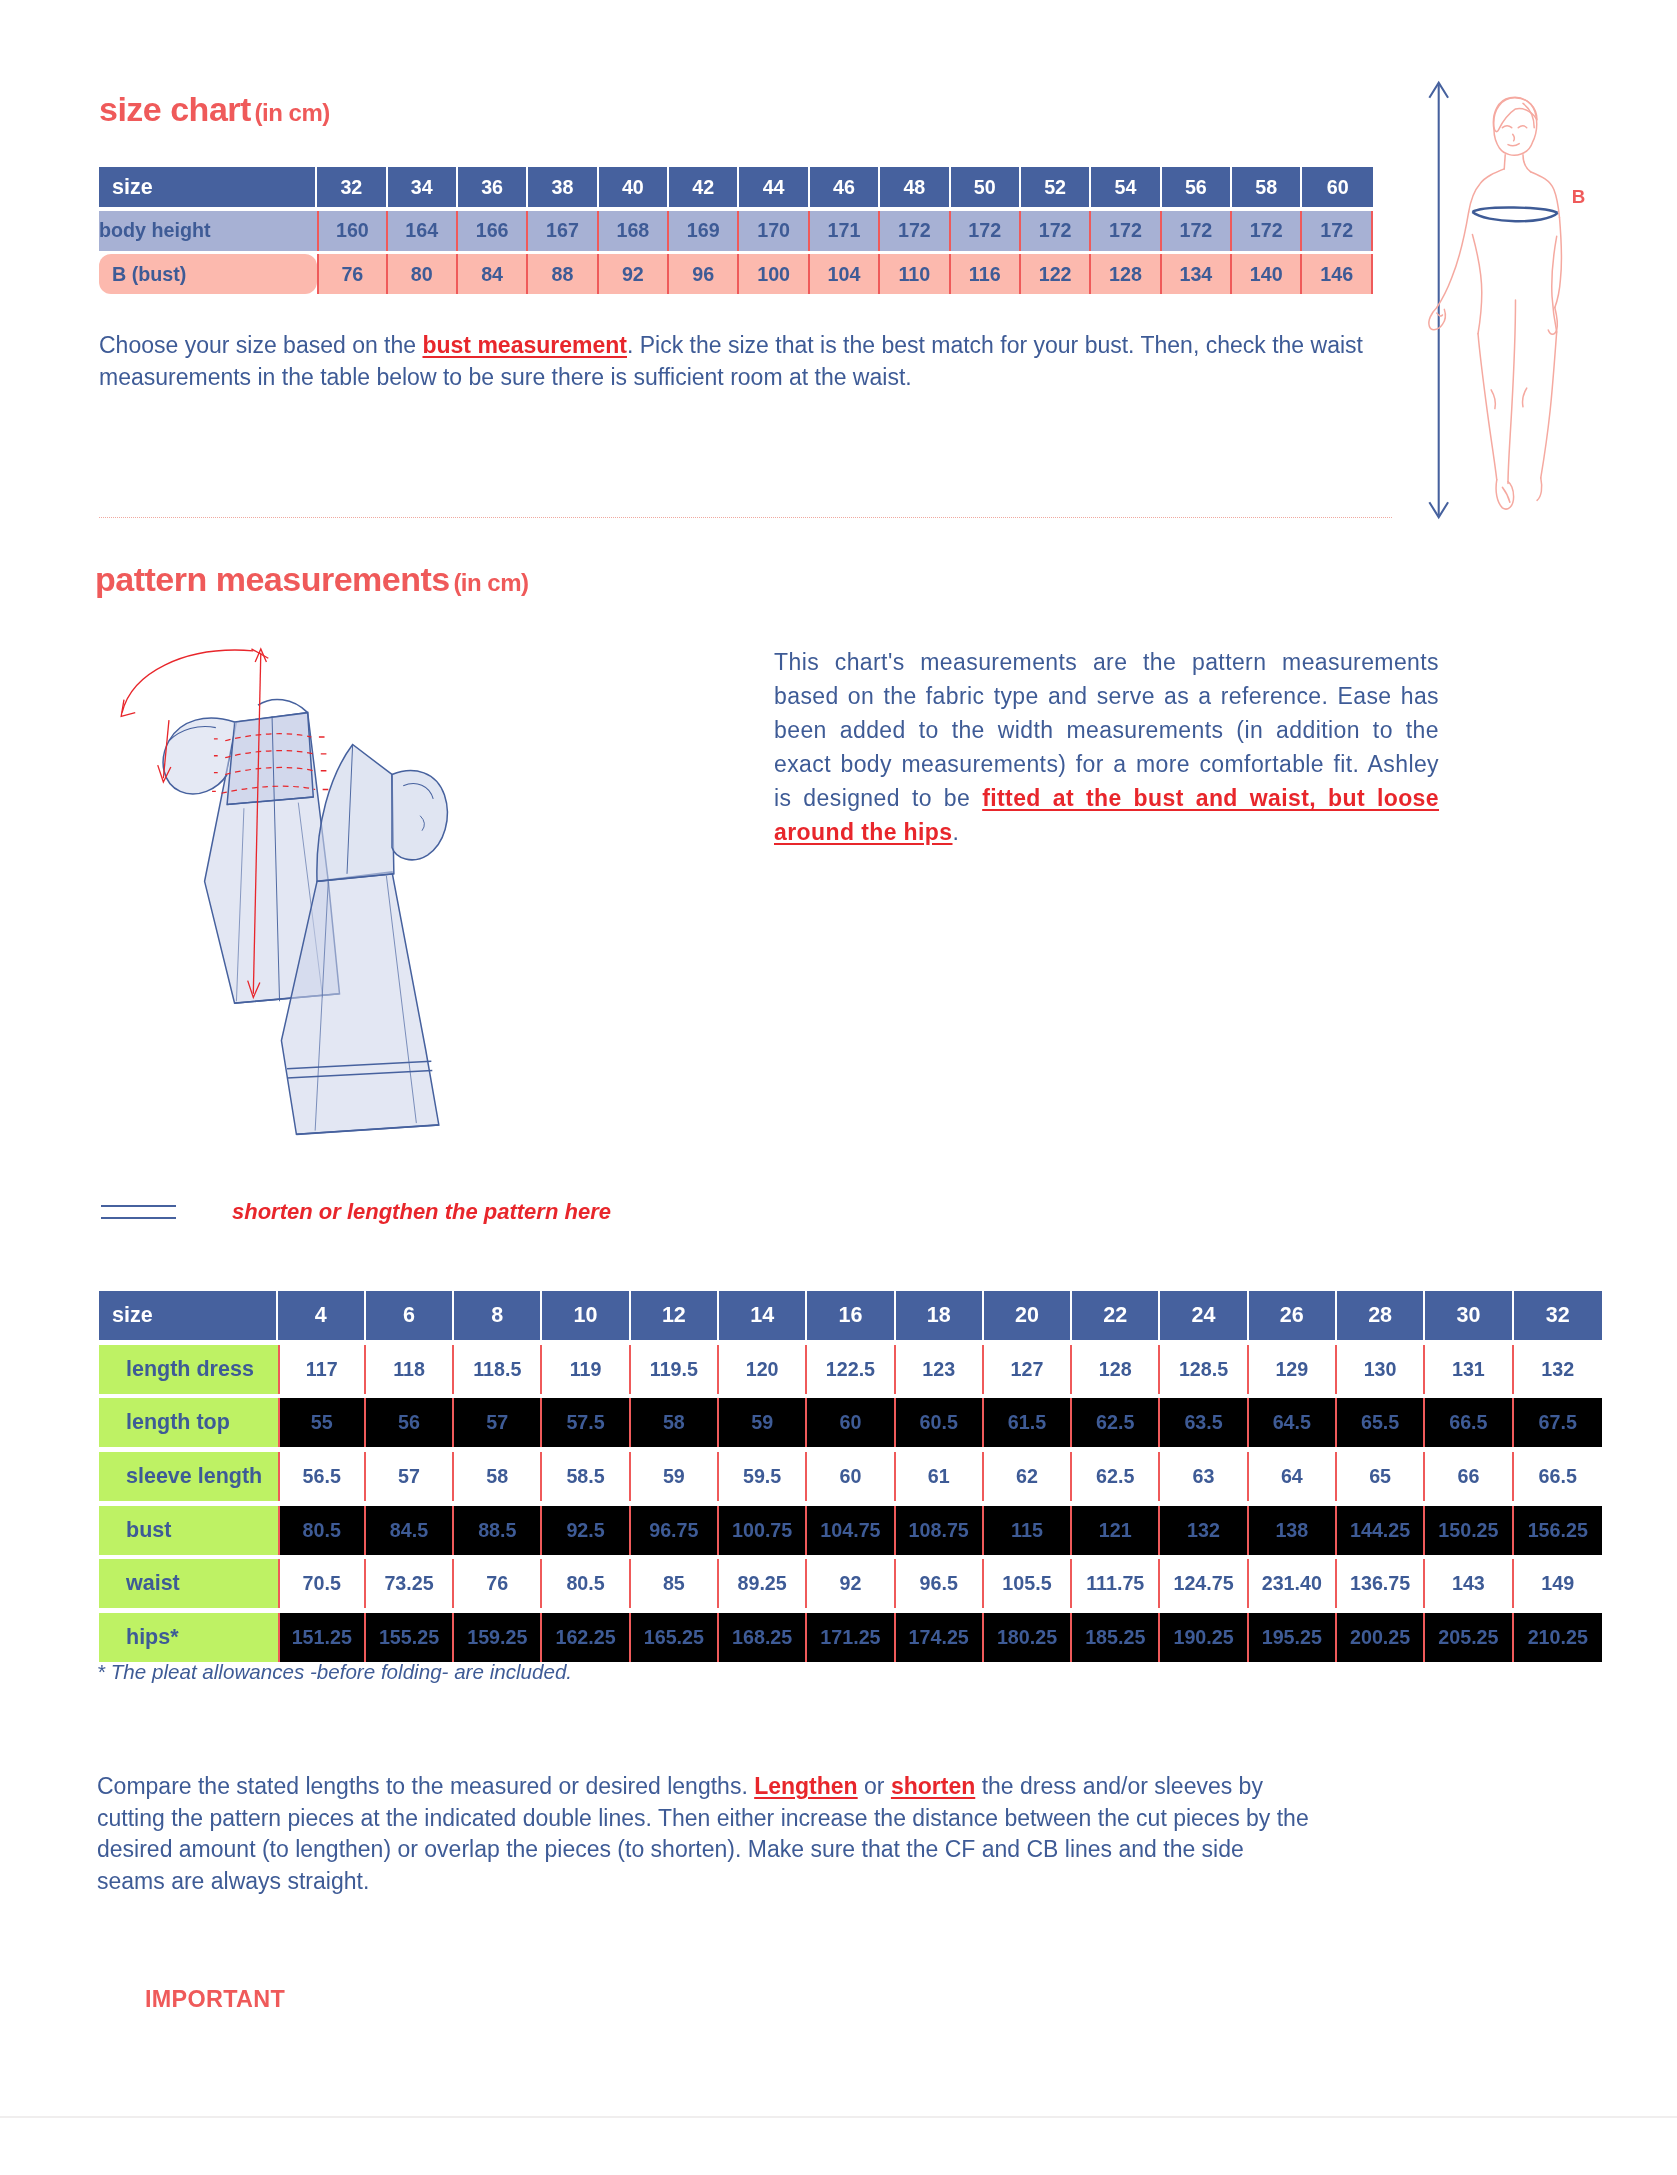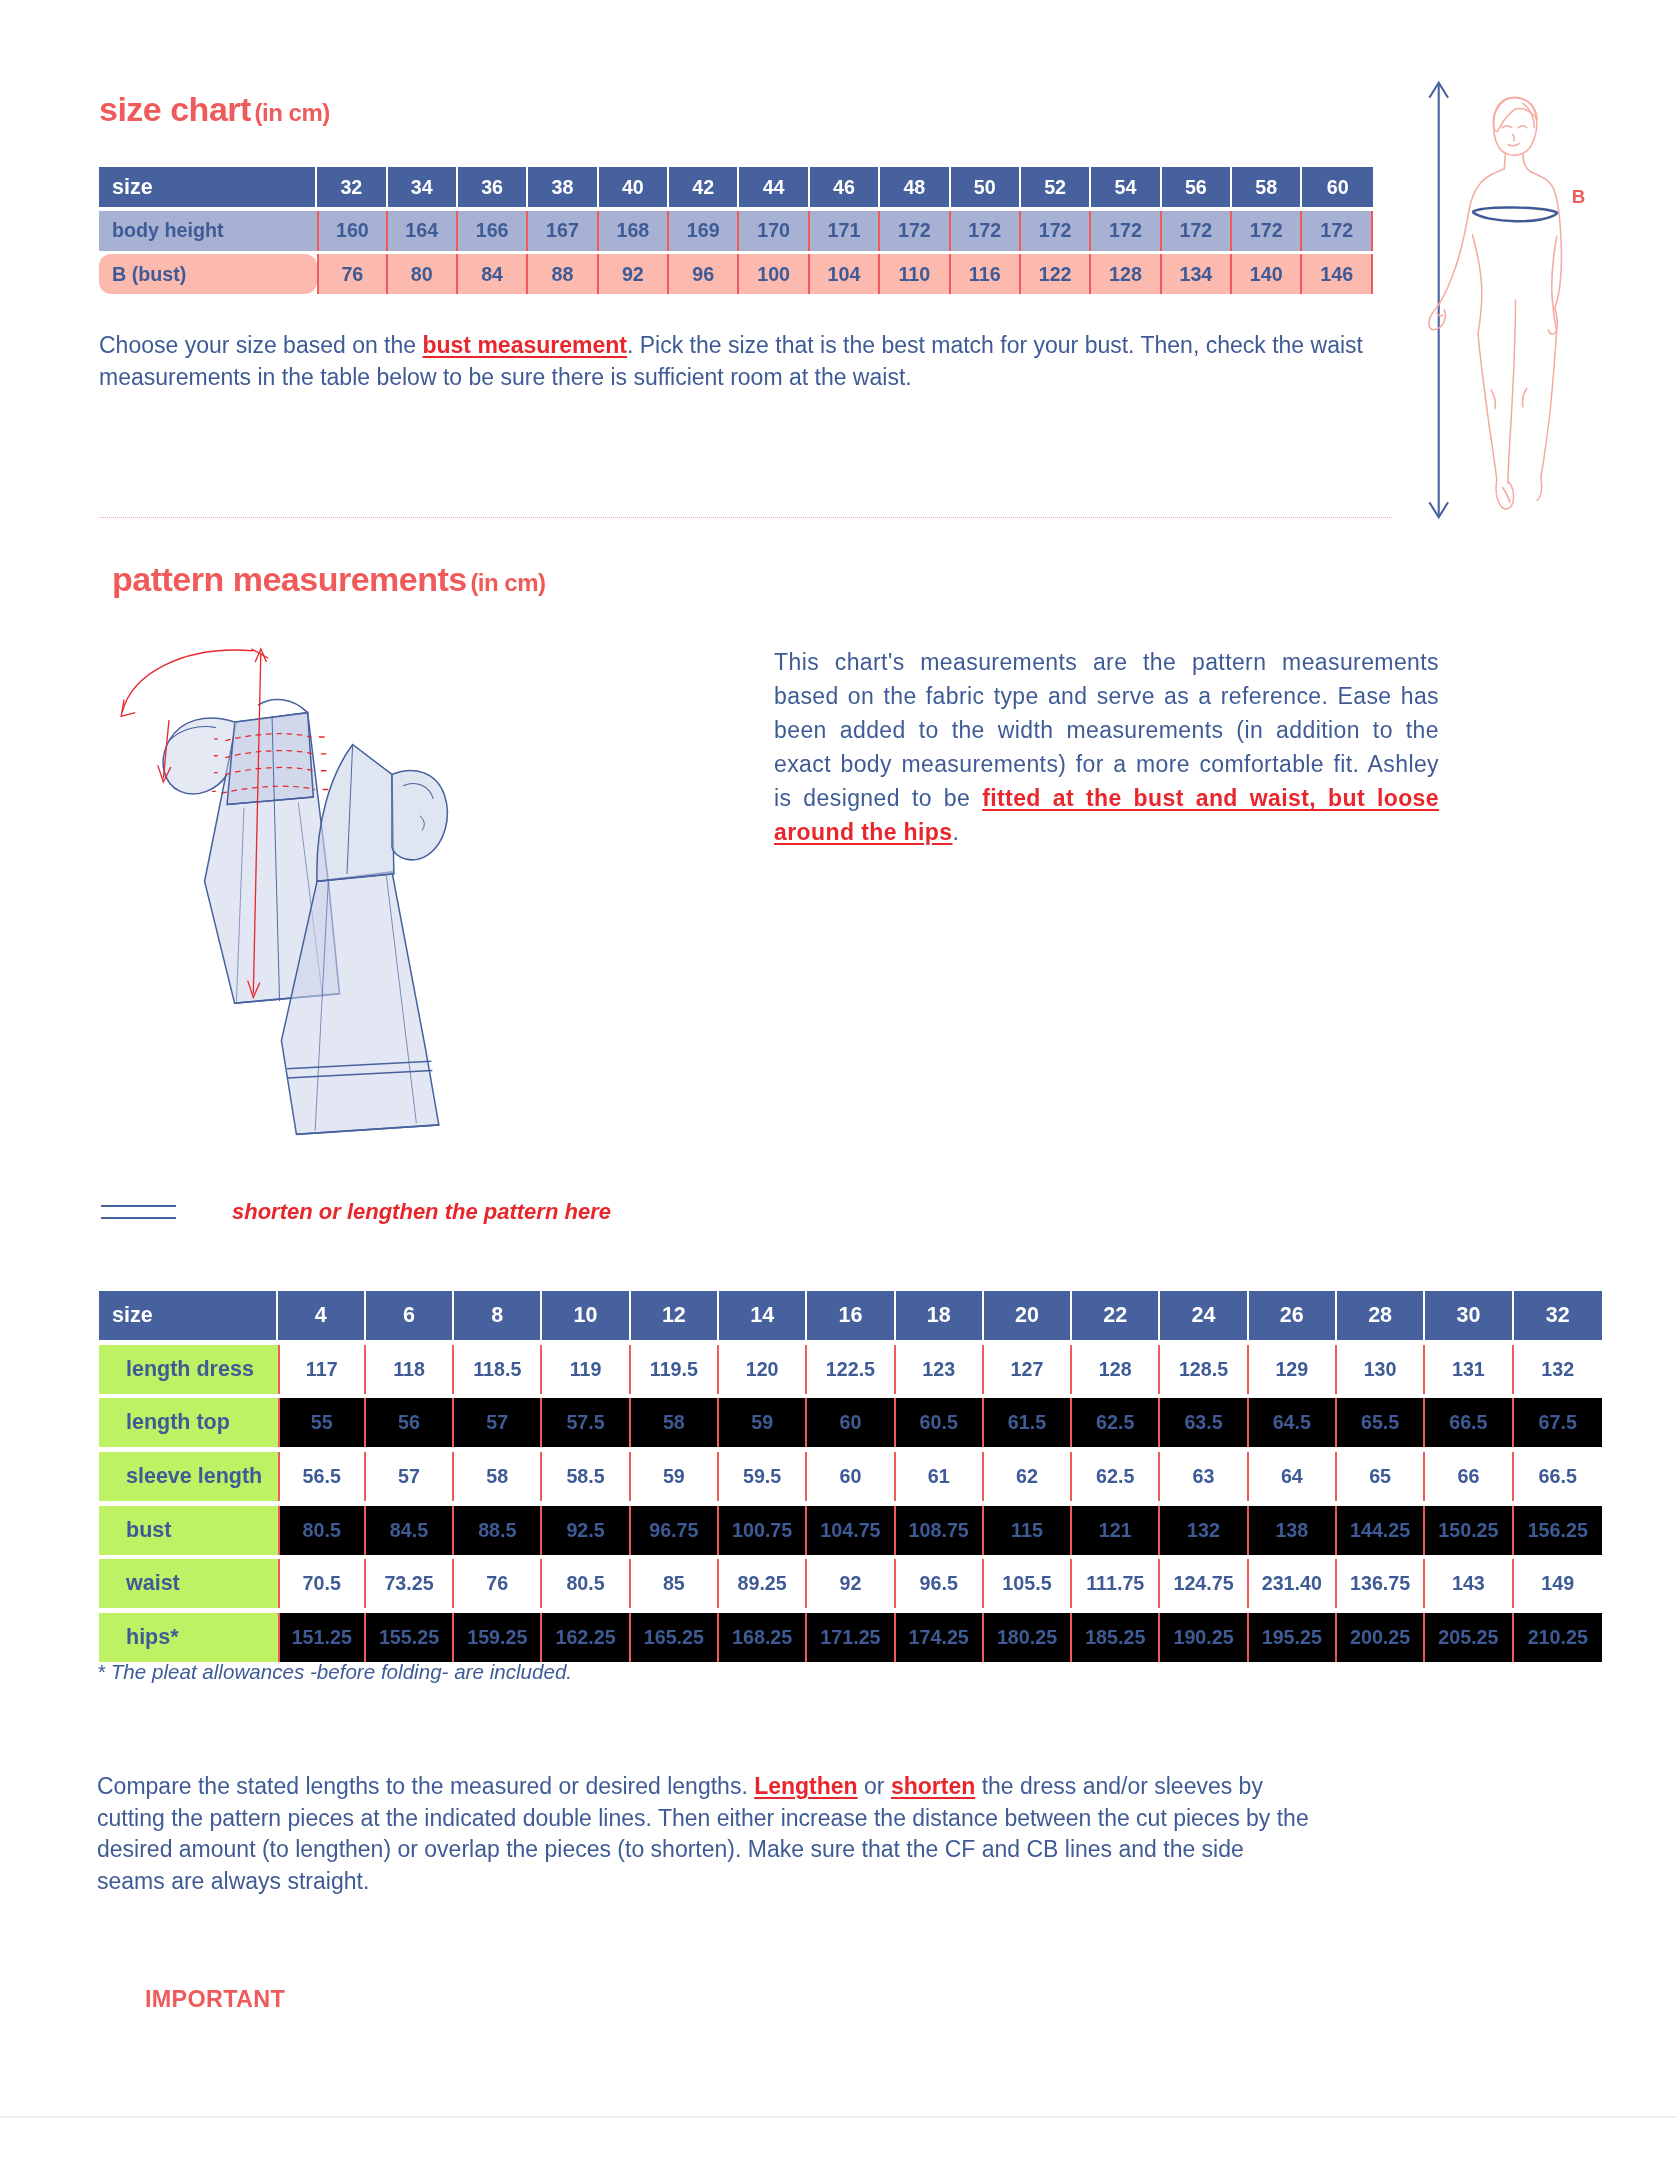--- a/index.html
+++ b/index.html
@@ -76,21 +76,20 @@
   }
   .size-chart .hdr.last { border-right: none; }
 
   .size-chart .row-h {
     background: #a7b1d4;
     color: #3e5b96;
     border-right: 2.8px solid #ef5a5a;
   }
   .size-chart .row-h.label {
     text-align: left;
-    padding-left: 13px;
     font-size: 19.7px;
     border-right: none;
     font-weight: bold;
   }
   .size-chart .row-h.firstdata { border-left: 2.8px solid #ef5a5a; }
 
   .size-chart .row-b {
     background: #fcb9ae;
     color: #3e5b96;
     border-right: 2.8px solid #ef5a5a;
@@ -382,21 +381,21 @@
       <g stroke="#3e5b96" stroke-width="2.6" fill="none">
         <path d="M72,146 C86,158 150,160 163,147"></path>
         <path d="M72,146 C82,139 150,140 163,147"></path>
       </g>
       <text x="178" y="136" font-family="'Liberation Sans',sans-serif" font-size="20" font-weight="bold" fill="#ef5a5a">B</text>
     </svg>
   </div>
 
   <div class="divider"></div>
 
-  <div class="section-heading" style="left:112px; top:560px;">
+  <div class="section-heading" style="left:95px; top:560px;">
     <span class="main">pattern measurements</span><span class="unit">(in cm)</span>
   </div>
 
   <div class="tech-drawing">
     <svg width="581" height="572" viewBox="0 0 620 610">
 
       <g>
 
         <path d="M152,130 L228,120 L250,300 L262,420 L150,430 L118,300 Z" fill="#ccd3ea" fill-opacity="0.55" stroke="#46619e" stroke-width="1.6"></path>
 

